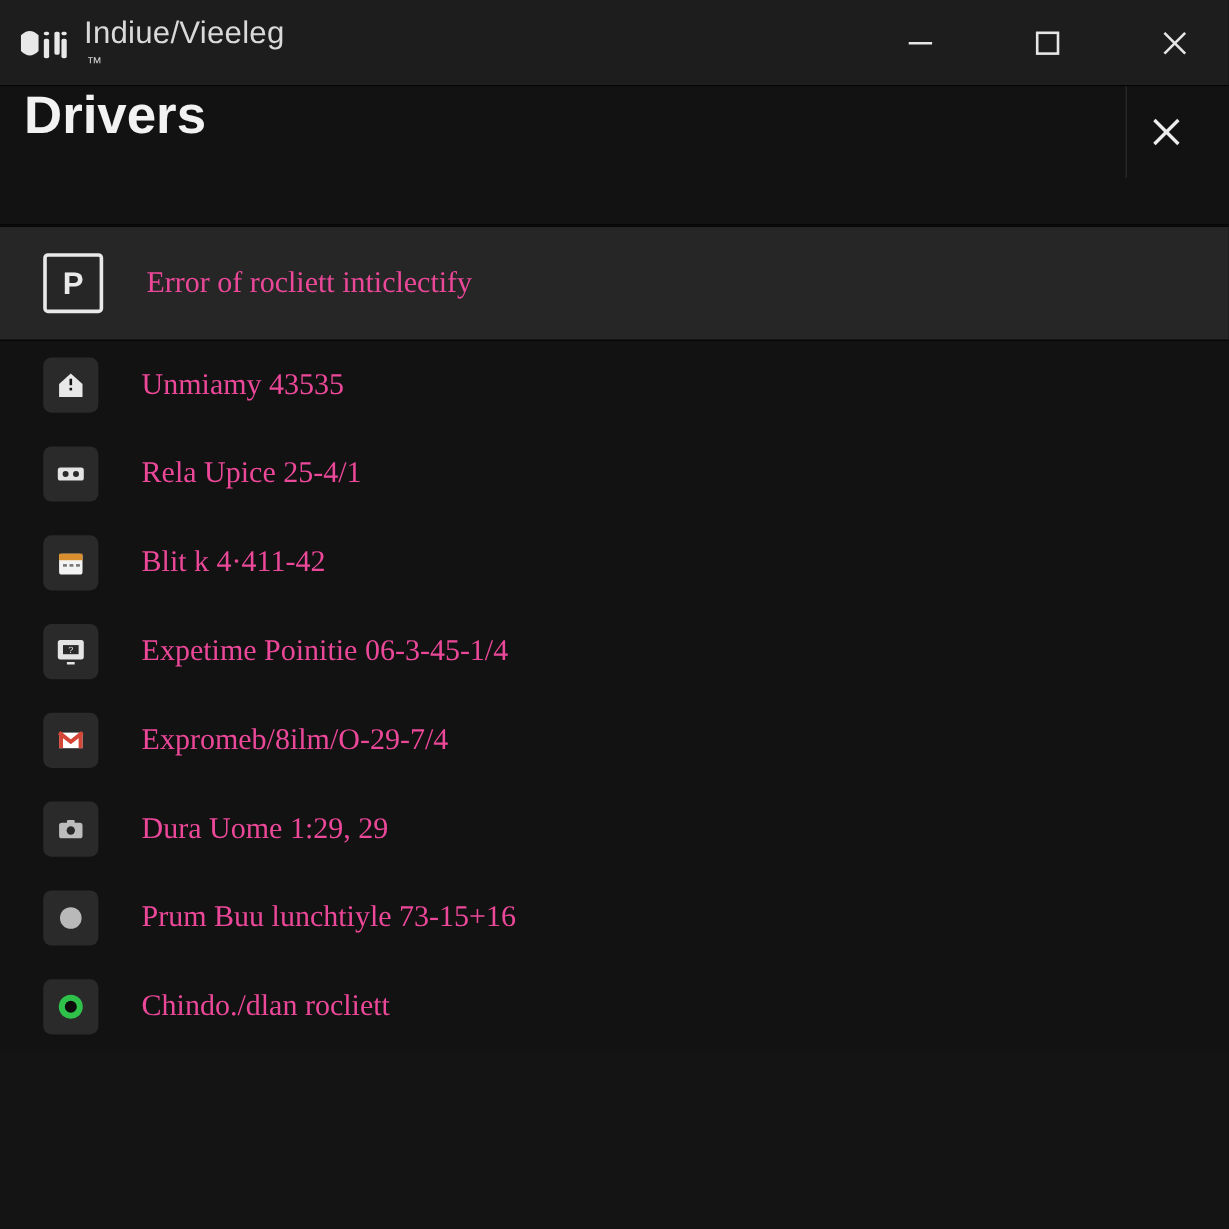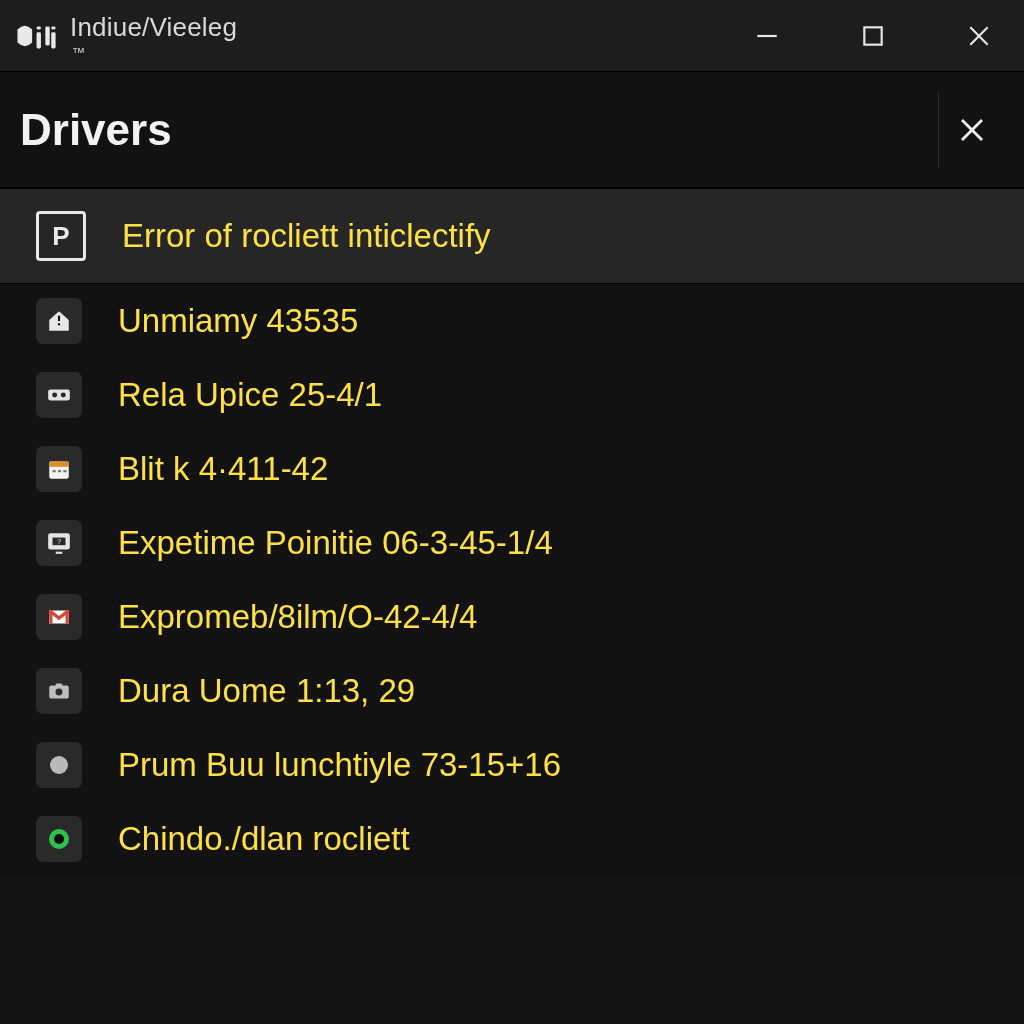--- a/index.html
+++ b/index.html
@@ -59,21 +59,20 @@
     align-items: center;
     justify-content: center;
     color: #e6e6e6;
     cursor: pointer;
   }
   .win-btn svg { width: 26px; height: 26px; stroke: currentColor; fill: none; stroke-width: 2; }
 
   
   .panel-header {
     display: flex;
-    align-items: center;
     height: 116px;
     padding: 0 20px 0 20px;
     background: #121212;
     border-bottom: 1px solid #000;
   }
   .panel-title {
     font-size: 44px;
     font-weight: 600;
     color: #f2f2f2;
   }
@@ -102,23 +101,24 @@
     gap: 36px;
     cursor: pointer;
   }
   .row.selected {
     height: 96px;
     background: #262626;
     border-top: 1px solid #000;
     border-bottom: 1px solid #000;
   }
   .row .label {
-    font-size: 33px;
-    color: #fde047;
+    font-size: 25px;
+    color: #ec4899;
     white-space: nowrap;
+    font-family: Liberation Serif, serif;
   }
 
   
   .tile {
     width: 46px;
     height: 46px;
     border-radius: 7px;
     background: #2a2a2a;
     display: flex;
     align-items: center;
@@ -265,32 +265,32 @@
 
   <div class="row">
     <div class="tile">
       <svg viewBox="0 0 24 24">
           <rect x="3" y="6" width="18" height="12" fill="#ffffff"></rect>
           <path d="M3 6 L12 13 L21 6" fill="none" stroke="#d44638" stroke-width="3"></path>
           <rect x="3" y="6" width="3" height="12" fill="#d44638"></rect>
           <rect x="18" y="6" width="3" height="12" fill="#d44638"></rect>
         </svg>
     </div>
-    <div class="label">Expromeb/8ilm/O-42-4/4</div>
+    <div class="label">Expromeb/8ilm/O-29-7/4</div>
   </div>
 
   <div class="row">
     <div class="tile">
       <svg viewBox="0 0 24 24" fill="#bdbdbd">
           <rect x="3" y="7" width="18" height="12" rx="2"></rect>
           <circle cx="12" cy="13" r="3.2" fill="#2a2a2a"></circle>
           <rect x="9" y="5" width="6" height="3" rx="1"></rect>
         </svg>
     </div>
-    <div class="label">Dura Uome 1:13, 29</div>
+    <div class="label">Dura Uome 1:29, 29</div>
   </div>
 
   <div class="row">
     <div class="tile">
       <span class="disc"></span>
     </div>
     <div class="label">Prum Buu lunchtiyle 73-15+16</div>
   </div>
 
   <div class="row">

